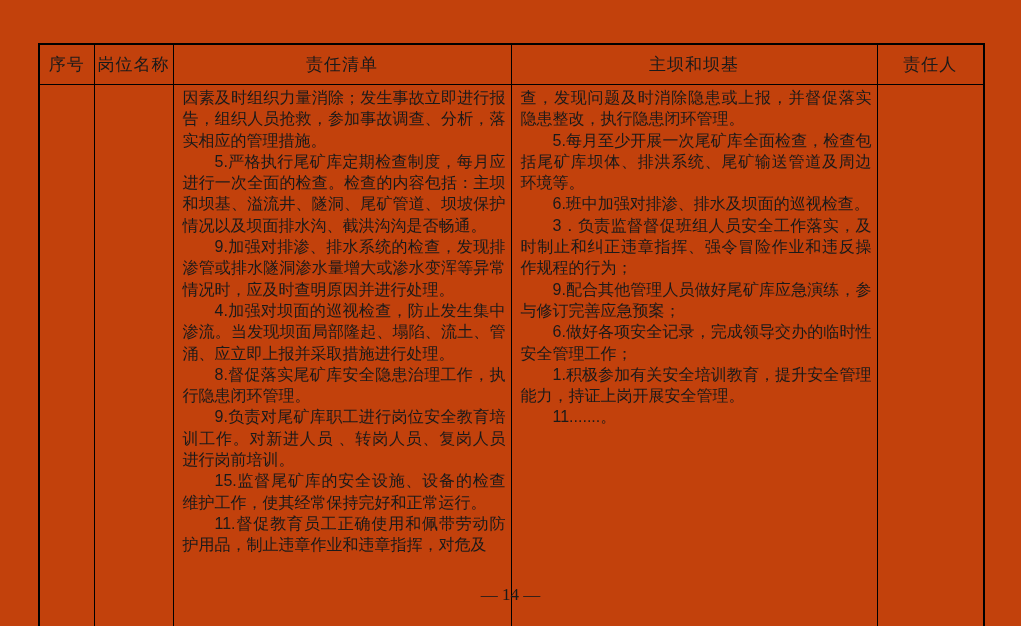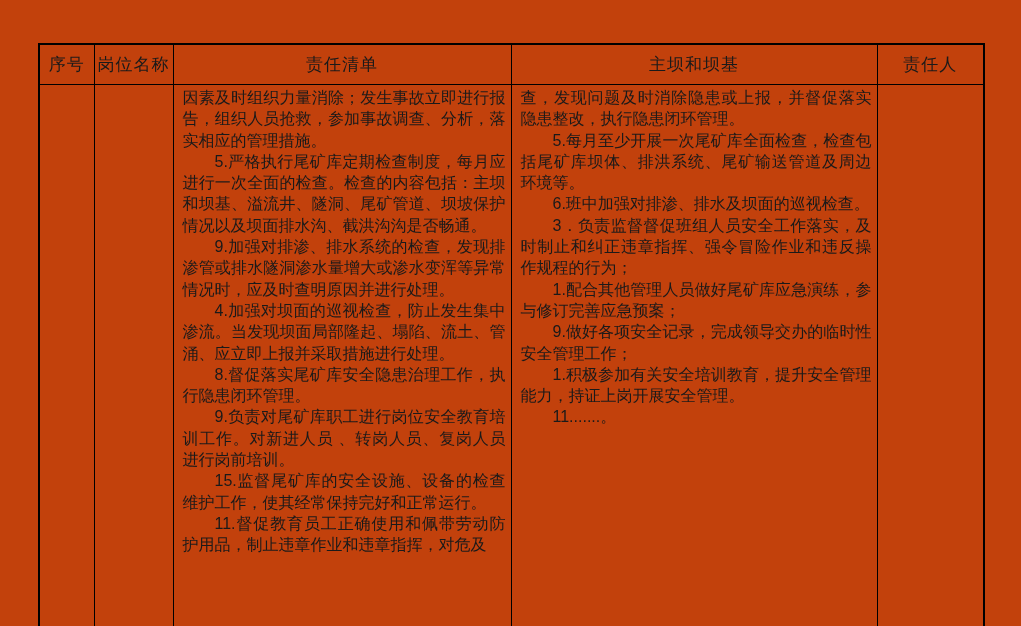--- a/index.html
+++ b/index.html
@@ -104,25 +104,26 @@
               <p class="cell-para indent">15.监督尾矿库的安全设施、设备的检查维护工作，使其经常保持完好和正常运行。</p>
               <p class="cell-para indent">11.督促教育员工正确使用和佩带劳动防护用品，制止违章作业和违章指挥，对危及</p>
             </div>
         </td>
         <td class="text-cell">
           <div>
               <p class="cell-para">查，发现问题及时消除隐患或上报，并督促落实隐患整改，执行隐患闭环管理。</p>
               <p class="cell-para indent">5.每月至少开展一次尾矿库全面检查，检查包括尾矿库坝体、排洪系统、尾矿输送管道及周边环境等。</p>
               <p class="cell-para indent">6.班中加强对排渗、排水及坝面的巡视检查。</p>
               <p class="cell-para indent">3．负责监督督促班组人员安全工作落实，及时制止和纠正违章指挥、强令冒险作业和违反操作规程的行为；</p>
-              <p class="cell-para indent">1.配合其他管理人员做好尾矿库应急演练，参与修订完善应急预案；</p>
-              <p class="cell-para indent">9.做好各项安全记录，完成领导交办的临时性安全管理工作；</p>
+              <p class="cell-para indent">9.配合其他管理人员做好尾矿库应急演练，参与修订完善应急预案；</p>
+              <p class="cell-para indent">6.做好各项安全记录，完成领导交办的临时性安全管理工作；</p>
               <p class="cell-para indent">1.积极参加有关安全培训教育，提升安全管理能力，持证上岗开展安全管理。</p>
               <p class="cell-para indent">11.......。</p>
             </div>
         </td>
         <td></td>
       </tr>
     </tbody>
   </table>
 
+  <div class="footer-pagenum">— 14 —</div>
 
 </div>
 
 </body></html>

